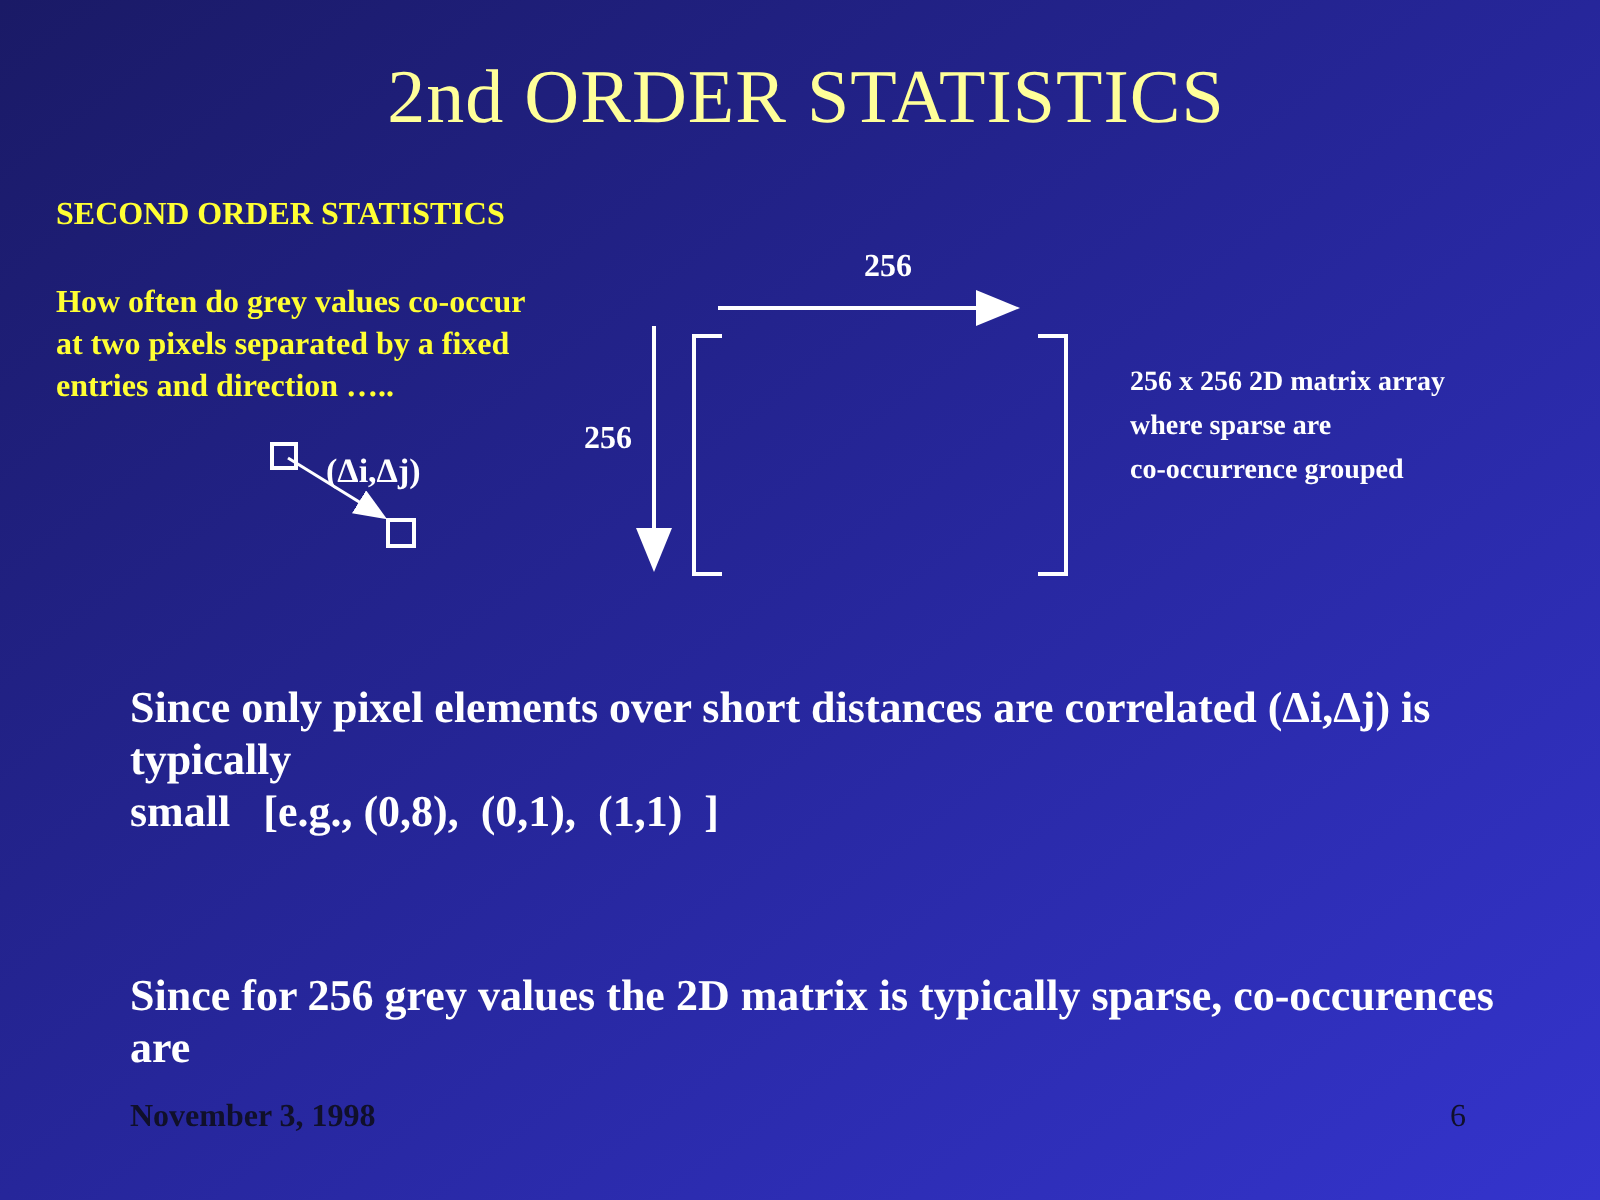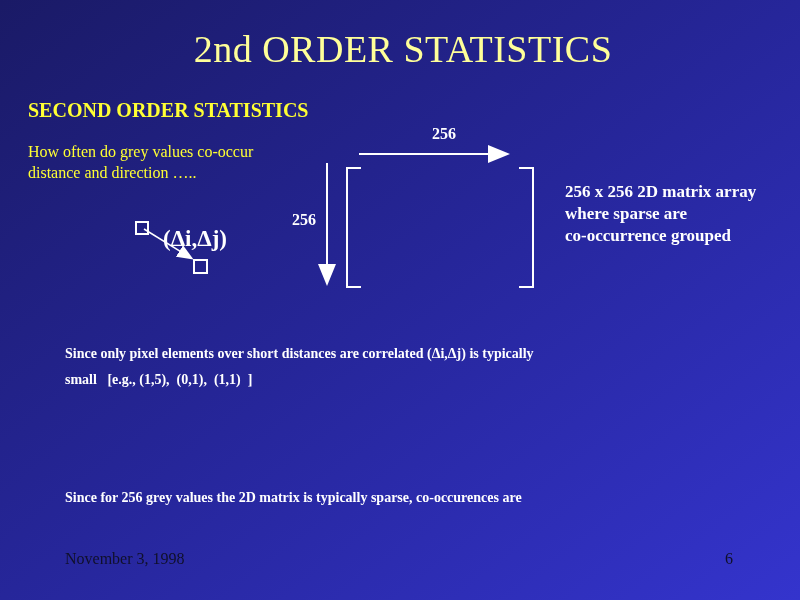--- a/index.html
+++ b/index.html
@@ -18,44 +18,44 @@
     box-sizing: border-box; padding-right: 22px;
     text-align: center;
     font-size: 38px; font-weight: normal;
     color: #ffff99;
     margin: 0;
     letter-spacing: 0.5px;
     padding-left: 28px;
   }
   .yellow-heading {
     left: 28px; top: 99px;
-    font-size: 20px; font-weight: bold;
+    font-size: 16px; font-weight: bold;
     color: #ffff33;
   }
   .intro {
     left: 28px; top: 141px;
-    font-size: 16px; font-weight: normal;
+    font-size: 16px; font-weight: bold;
     color: #ffff33;
     line-height: 21px;
   }
   .t-line { white-space: pre-wrap; }
 
   .dim-top {
     left: 414px; top: 125px; width: 60px;
     text-align: center;
     font-size: 16px; font-weight: bold; color: #ffffff;
   }
   .dim-left {
     left: 276px; top: 211px; width: 40px;
     text-align: right;
     font-size: 16px; font-weight: bold; color: #ffffff;
   }
   .offset-label {
     left: 163px; top: 226px;
-    font-size: 23px; font-weight: bold; color: #ffffff;
+    font-size: 17px; font-weight: bold; color: #ffffff;
   }
   .bracket-left {
     left: 346px; top: 167px; width: 13px; height: 117px;
     border-left: 2px solid #ffffff;
     border-top: 2px solid #ffffff;
     border-bottom: 2px solid #ffffff;
   }
   .bracket-right {
     left: 519px; top: 167px; width: 13px; height: 117px;
     border-right: 2px solid #ffffff;
@@ -65,34 +65,34 @@
   .pixel-square {
     box-sizing: border-box;
     border: 2px solid #ffffff;
     background: transparent;
   }
   .sq1 { left: 135px; top: 221px; width: 14px; height: 14px; }
   .sq2 { left: 193px; top: 259px; width: 15px; height: 15px; }
 
   .matrix-caption {
     left: 565px; top: 181px; width: 235px;
-    font-size: 17px; font-weight: bold; color: #ffffff;
+    font-size: 14px; font-weight: bold; color: #ffffff;
     line-height: 22px;
   }
   .para {
     left: 65px; width: 690px;
-    font-size: 14px; font-weight: bold; color: #ffffff;
+    font-size: 22px; font-weight: bold; color: #ffffff;
     line-height: 26px;
   }
   .para1 { top: 341px; }
   .para2 { top: 437px; margin-top: 48px; }
 
   .footer-date {
     left: 65px; top: 550px;
-    font-size: 16px; font-weight: normal;
+    font-size: 16px; font-weight: bold;
     color: #10102a;
   }
   .page-number {
     left: 716px; top: 550px; width: 26px;
     text-align: center;
     font-size: 16px; font-weight: normal;
     color: #10102a;
   }
   svg.overlay {
     position: absolute; left: 0; top: 0;
@@ -103,21 +103,22 @@
 <body>
 
 <div class="slide">
 
   <h1 class="abs title">2nd ORDER STATISTICS</h1>
 
   <div class="abs yellow-heading">SECOND ORDER STATISTICS</div>
 
   <div class="abs intro">
     <div class="t-line">How often do grey values co-occur</div>
-    <div class="t-line">distance and direction …..</div>
+    <div class="t-line">at two pixels separated by a fixed</div>
+    <div class="t-line">entries and direction …..</div>
   </div>
 
   <div class="abs dim-top">256</div>
   <div class="abs dim-left">256</div>
 
   <div class="abs bracket-left"></div>
   <div class="abs bracket-right"></div>
 
   <div class="abs pixel-square sq1"></div>
   <div class="abs pixel-square sq2"></div>
@@ -135,21 +136,21 @@
   </svg>
 
   <div class="abs matrix-caption">
     <div class="t-line">256 x 256 2D matrix array</div>
     <div class="t-line">where sparse are</div>
     <div class="t-line">co-occurrence grouped</div>
   </div>
 
   <div class="abs para para1">
     <div class="t-line">Since only pixel elements over short distances are correlated (Δi,Δj) is typically</div>
-    <div class="t-line">small   [e.g., (1,5),  (0,1),  (1,1)  ]</div>
+    <div class="t-line">small   [e.g., (0,8),  (0,1),  (1,1)  ]</div>
   </div>
 
   <div class="abs para para2">
     <div class="t-line">Since for 256 grey values the 2D matrix is typically sparse, co-occurences are</div>
   </div>
 
   <div class="abs footer-date">November 3, 1998</div>
   <div class="abs page-number">6</div>
 
 </div>

